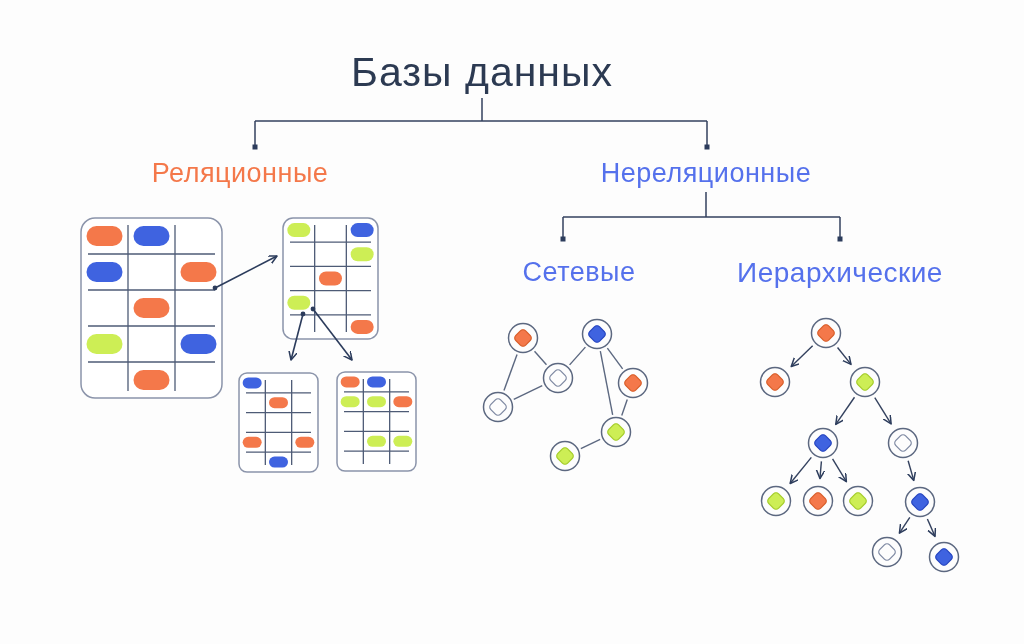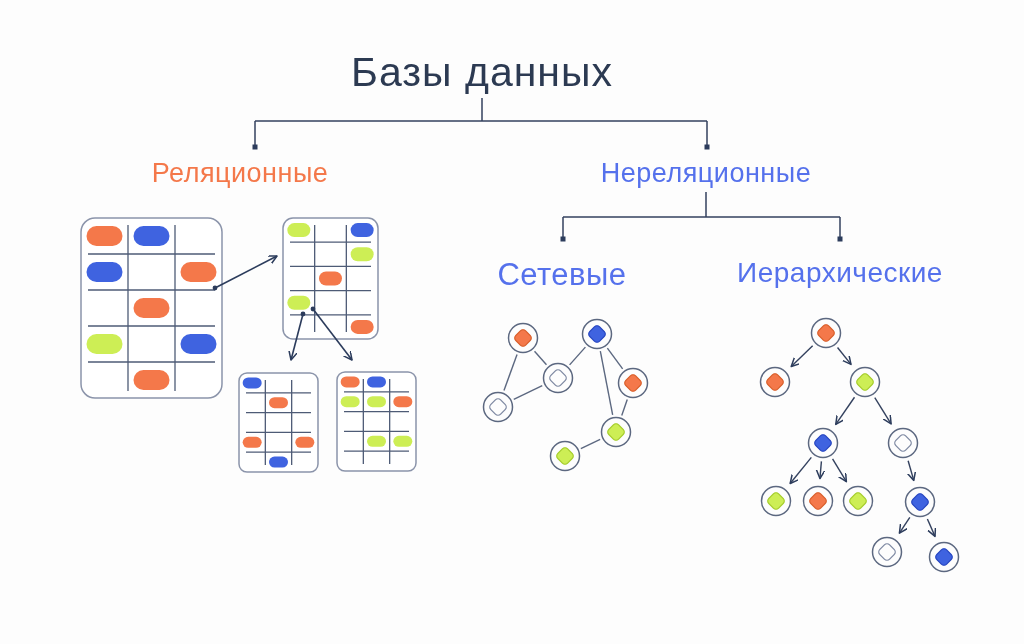--- a/index.html
+++ b/index.html
@@ -199,15 +199,15 @@
         <rect x="880.1125" y="545.1125" width="13.774999999999999" height="13.774999999999999" rx="3.7192499999999997" fill="#fdfdfd" stroke="#7e89a2" stroke-width="1.3" transform="rotate(45 887 552)"></rect>
       </g>
       <g>
         <circle cx="944" cy="557" r="14.5" fill="#fdfdfd" stroke="#5c6880" stroke-width="1.5"></circle>
         <rect x="937.1125" y="550.1125" width="13.774999999999999" height="13.774999999999999" rx="3.7192499999999997" fill="#3f63e0" stroke="#2746c0" stroke-width="1.3" transform="rotate(45 944 557)"></rect>
       </g>
     </svg>
   <div class="txt title" style="left: 482px; top: 50px; font-size: 41px; color: rgb(44, 58, 82);">Базы данных</div>
   <div class="txt lbl" style="left: 240px; top: 159px; font-size: 27px; color: rgb(244, 120, 74);">Реляционные</div>
   <div class="txt lbl" style="left: 706px; top: 159px; font-size: 27px; color: rgb(85, 113, 236);">Нереляционные</div>
-  <div class="txt lbl" style="left: 562px; top: 258px; font-size: 31px; color: rgb(85, 113, 236);">Сетевые</div>
+  <div class="txt lbl" style="left: 579px; top: 258px; font-size: 27px; color: rgb(85, 113, 236);">Сетевые</div>
   <div class="txt lbl" style="left: 840px; top: 258px; font-size: 28px; color: rgb(85, 113, 236);">Иерархические</div>
 </div>
 
 </body></html>

